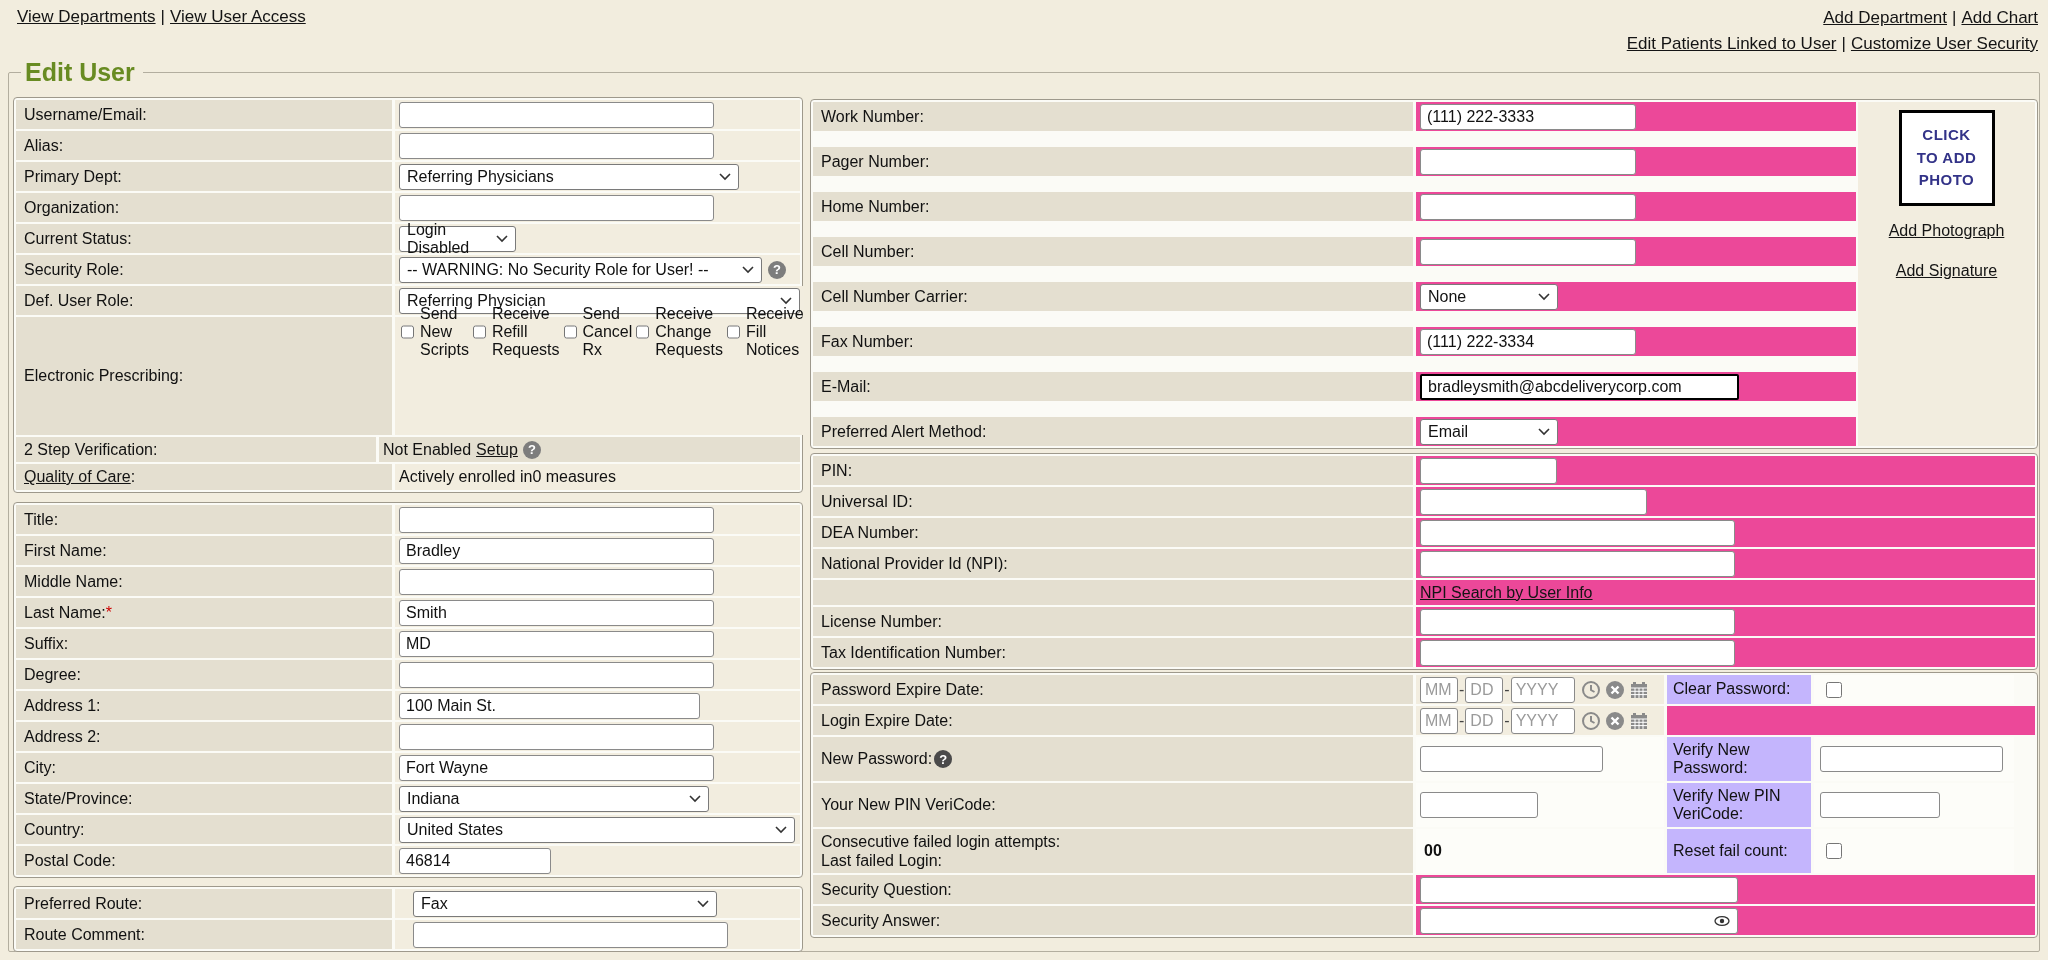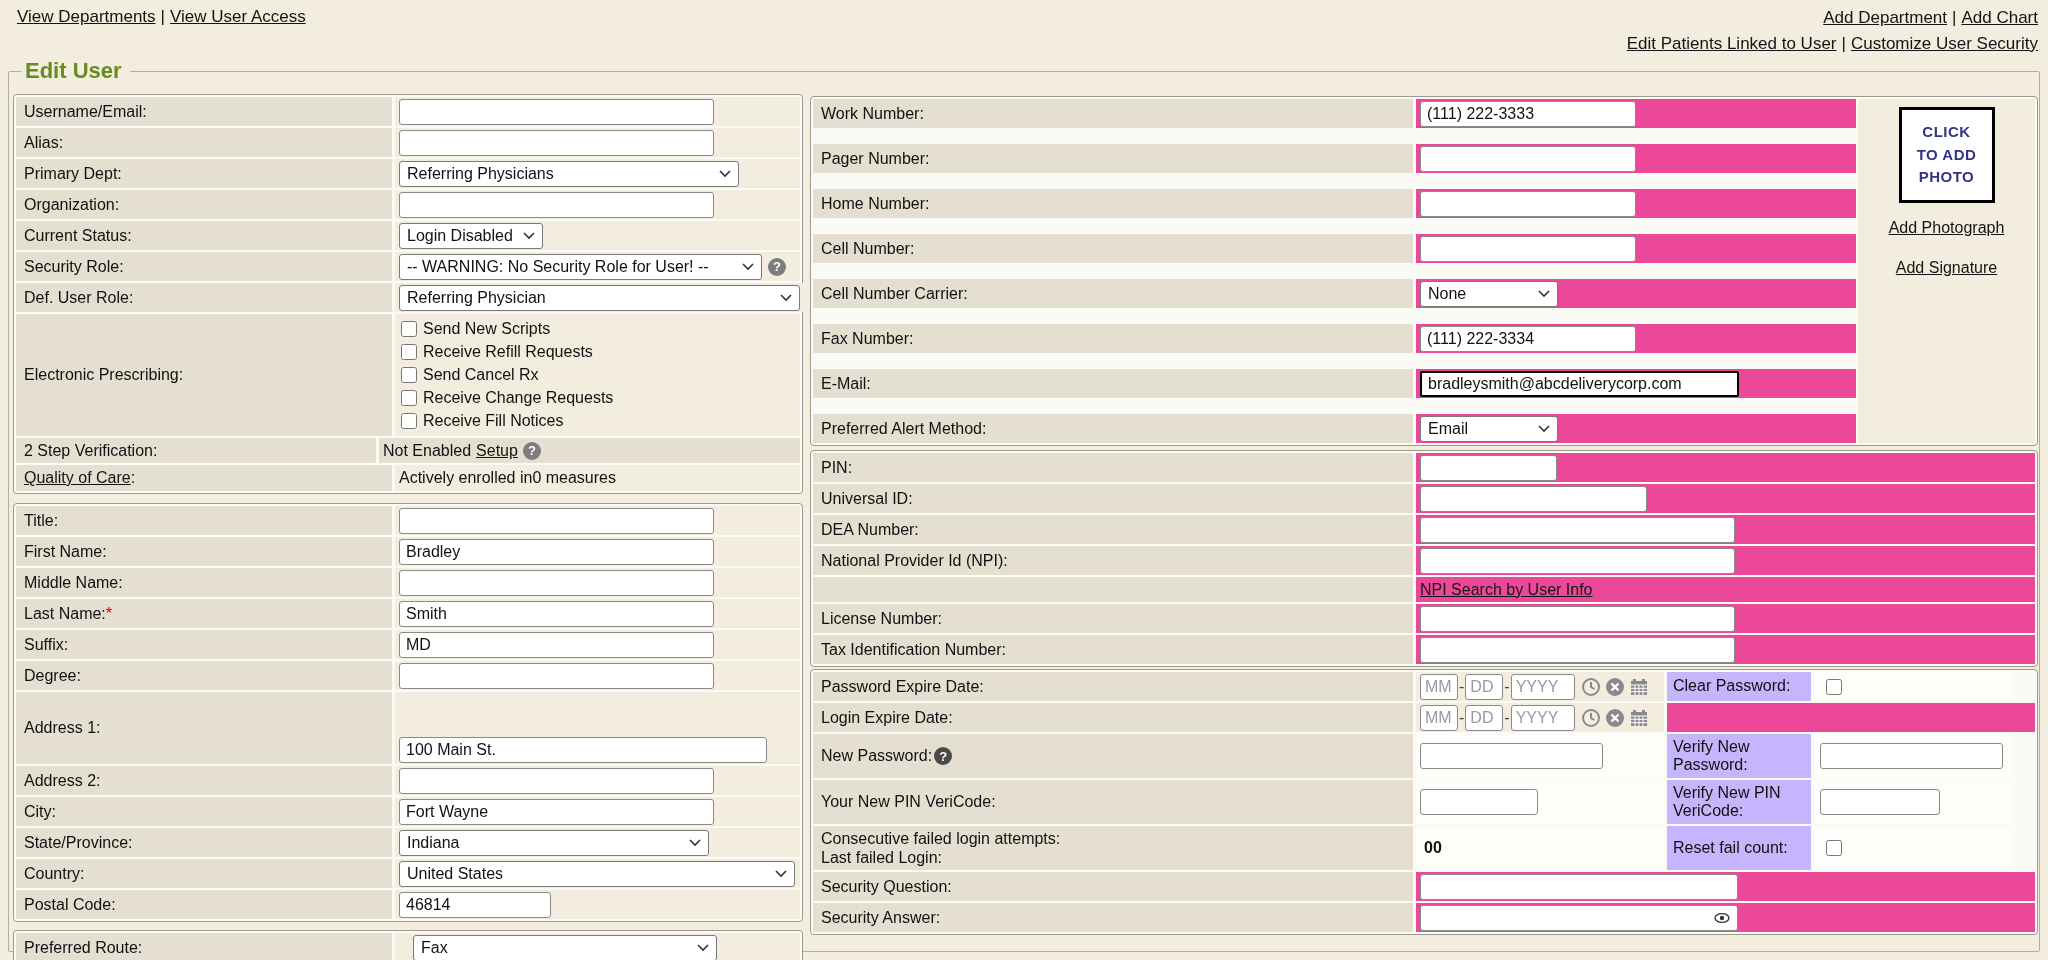--- a/index.html
+++ b/index.html
@@ -16,21 +16,21 @@
   .sep { color:#141414; padding:0 5px; }
   .toplinks-left { position:absolute; left:17px; top:7px; font-size:17px; }
   .toplinks-right { position:absolute; right:10px; top:5px; font-size:17px; text-align:right; line-height:26px; }
 
   fieldset.frame {
     position:absolute; left:8px; top:58px; width:2032px; height:894px;
     border:1px solid #b3ae9f; border-radius:2px;
   }
   fieldset.frame > legend {
     margin-left:12px; padding:0 8px 0 4px;
-    font-size:22px; font-weight:bold; color:#688b22;
+    font-size:25px; font-weight:bold; color:#688b22;
   }
   .col-left  { position:absolute; left:4px;  top:10px; width:790px; }
   .col-right { position:absolute; left:801px; top:12px; width:1228px; }
 
   .box {
     background:#fbfbf6; border:1px solid #9e998c; border-radius:4px;
     padding:2px; display:flex; flex-direction:column; gap:2px;
   }
   .row { display:flex; gap:3px; min-height:29px; }
   .lbl {
@@ -62,21 +62,21 @@
   input.dt.y { width:64px; }
   .dash { padding:0 1px; color:#444; }
 
   .sel {
     height:26px; border:1px solid #7a7a7a; border-radius:3px; background:#fff;
     display:inline-flex; align-items:center; justify-content:space-between;
     padding:0 7px; cursor:default; gap:8px;
   }
   .sel svg { flex-shrink:0; }
 
-  .cbcol { flex-direction:column; align-items:flex-start; justify-content:flex-start; gap:1px; padding:4px 4px 4px 6px; }
+  .cbcol { flex-direction:row; align-items:flex-start; justify-content:flex-start; gap:1px; padding:4px 4px 4px 6px; }
   .cbrow { display:flex; align-items:center; gap:6px; height:22px; }
   input[type=checkbox] { width:16px; height:16px; accent-color:#fff; }
 
   .help {
     width:18px; height:18px; border-radius:50%; background:#7d7d7d; color:#fff;
     font-size:13px; font-weight:bold; display:inline-flex; align-items:center;
     justify-content:center; margin-left:6px; flex-shrink:0; cursor:pointer;
   }
   .help.dark { background:#4a4a4a; margin-left:2px; }
 
@@ -146,21 +146,21 @@
       </div>
       <div class="row">
         <div class="lbl">Organization:</div>
         <div class="val">
             <input class="tx" style="width: 315px;">
           </div>
       </div>
       <div class="row">
         <div class="lbl">Current Status:</div>
         <div class="val">
-          <div class="sel" style="width:144px">
+          <div class="sel" style="width:117px">
             <span>Login Disabled</span>
             <svg width="12" height="8" viewBox="0 0 12 8">
                 <path d="M1 1 L6 6 L11 1" fill="none" stroke="#333" stroke-width="1.6"></path>
               </svg>
           </div>
         </div>
       </div>
       <div class="row">
         <div class="lbl">Security Role:</div>
         <div class="val">
@@ -262,21 +262,21 @@
       </div>
       <div class="row">
         <div class="lbl">Degree:</div>
         <div class="val">
             <input class="tx" style="width: 315px;">
           </div>
       </div>
       <div class="row">
         <div class="lbl">Address 1:</div>
         <div class="val">
-            <input class="tx" style="width: 368px; margin-top: 44px;" value="100 Main St.">
+            <input class="tx" style="width: 301px;" value="100 Main St.">
           </div>
       </div>
       <div class="row">
         <div class="lbl">Address 2:</div>
         <div class="val">
             <input class="tx" style="width: 315px;">
           </div>
       </div>
       <div class="row">
         <div class="lbl">City:</div>

